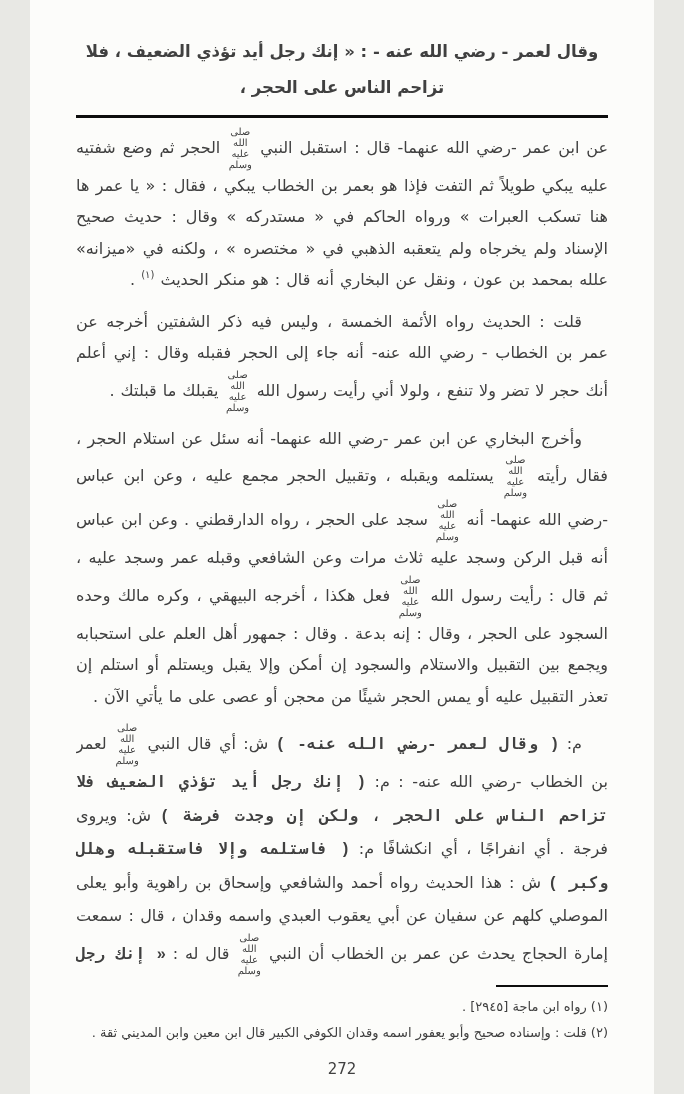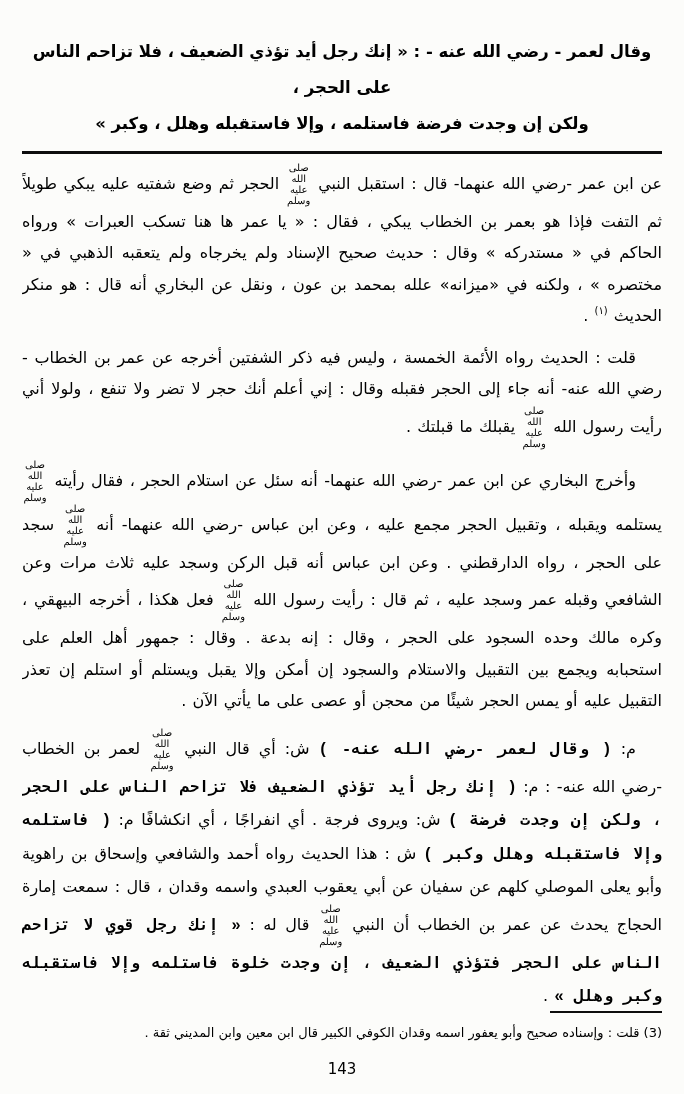--- a/index.html
+++ b/index.html
@@ -1,24 +1,24 @@
 <!DOCTYPE html>
 <html lang="ar" dir="rtl"><head>
 <meta charset="utf-8">
 <style>
   html, body { margin: 0; padding: 0; background: #e8e8e4; }
   .page {
     position: relative;
-    width: 684px;
+    width: 624px;
     height: 1094px;
     margin: 0 auto;
     background: #fcfcfa;
-    color: #000000;
+    color: #404040;
     box-sizing: border-box;
-    padding: 34px 22px 16px;
+    padding: 34px 46px 16px;
     direction: rtl;
     font-family: "DejaVu Sans", sans-serif;
     display: flex;
     flex-direction: column;
     overflow: hidden;
   }
   .hadith-header {
     font-weight: bold;
     font-size: 16.5px;
     line-height: 36px;
@@ -73,31 +73,31 @@
     margin-top: 14px;
   }
 </style>
 </head>
 <body>
 
 <div class="page">
 
   <div class="hadith-header">
     <div>وقال لعمر - رضي الله عنه - : « إنك رجل أيد تؤذي الضعيف ، فلا تزاحم الناس على الحجر ،</div>
-    <div>ولكن إن وجدت فرضة فاستلمه ، وإلا فاستقبله وهلل ، وكبر »</div>
   </div>
 
   <div class="header-divider"></div>
 
   <div class="main">
     <p class="para">عن ابن عمر -رضي الله عنهما- قال : استقبل النبي <span class="saw">صلى الله عليه وسلم</span> الحجر ثم وضع شفتيه عليه يبكي طويلاً ثم التفت فإذا هو بعمر بن الخطاب يبكي ، فقال : « يا عمر ها هنا تسكب العبرات » ورواه الحاكم في « مستدركه » وقال : حديث صحيح الإسناد ولم يخرجاه ولم يتعقبه الذهبي في « مختصره » ، ولكنه في «ميزانه» علله بمحمد بن عون ، ونقل عن البخاري أنه قال : هو منكر الحديث <sup class="fnref">(١)</sup> .</p>
     <p class="para indent">قلت : الحديث رواه الأئمة الخمسة ، وليس فيه ذكر الشفتين أخرجه عن عمر بن الخطاب - رضي الله عنه- أنه جاء إلى الحجر فقبله وقال : إني أعلم أنك حجر لا تضر ولا تنفع ، ولولا أني رأيت رسول الله <span class="saw">صلى الله عليه وسلم</span> يقبلك ما قبلتك .</p>
     <p class="para indent">وأخرج البخاري عن ابن عمر -رضي الله عنهما- أنه سئل عن استلام الحجر ، فقال رأيته <span class="saw">صلى الله عليه وسلم</span> يستلمه ويقبله ، وتقبيل الحجر مجمع عليه ، وعن ابن عباس -رضي الله عنهما- أنه <span class="saw">صلى الله عليه وسلم</span> سجد على الحجر ، رواه الدارقطني . وعن ابن عباس أنه قبل الركن وسجد عليه ثلاث مرات وعن الشافعي وقبله عمر وسجد عليه ، ثم قال : رأيت رسول الله <span class="saw">صلى الله عليه وسلم</span> فعل هكذا ، أخرجه البيهقي ، وكره مالك وحده السجود على الحجر ، وقال : إنه بدعة . وقال : جمهور أهل العلم على استحبابه ويجمع بين التقبيل والاستلام والسجود إن أمكن وإلا يقبل ويستلم أو استلم إن تعذر التقبيل عليه أو يمس الحجر شيئًا من محجن أو عصى على ما يأتي الآن .</p>
     <p class="para indent">م: <b>( وقال لعمر -رضي الله عنه- )</b> ش: أي قال النبي <span class="saw">صلى الله عليه وسلم</span> لعمر بن الخطاب -رضي الله عنه- : م: <b>( إنك رجل أيد تؤذي الضعيف فلا تزاحم الناس على الحجر ، ولكن إن وجدت فرضة )</b> ش: ويروى فرجة . أي انفراجًا ، أي انكشافًا م: <b>( فاستلمه وإلا فاستقبله وهلل وكبر )</b> ش : هذا الحديث رواه أحمد والشافعي وإسحاق بن راهوية وأبو يعلى الموصلي كلهم عن سفيان عن أبي يعقوب العبدي واسمه وقدان ، قال : سمعت إمارة الحجاج يحدث عن عمر بن الخطاب أن النبي <span class="saw">صلى الله عليه وسلم</span> قال له : <b>« إنك رجل قوي لا تزاحم الناس على الحجر فتؤذي الضعيف ، إن وجدت خلوة فاستلمه وإلا فاستقبله وكبر وهلل »</b>  .</p>
   </div>
 
   <div class="footer-area">
     <div class="footnote-divider"></div>
-    <div class="footnote">(3) قلت : وإسناده صحيح وأبو يعفور اسمه وقدان الكوفي الكبير قال ابن معين وابن المديني ثقة .</div>
-    <div class="page-number">143</div>
+    <div class="footnote">(١) رواه ابن ماجة [٢٩٤٥] .</div>
+    <div class="footnote">(٢) قلت : وإسناده صحيح وأبو يعفور اسمه وقدان الكوفي الكبير قال ابن معين وابن المديني ثقة .</div>
+    <div class="page-number">272</div>
   </div>
 
 </div>
 
 </body></html>

